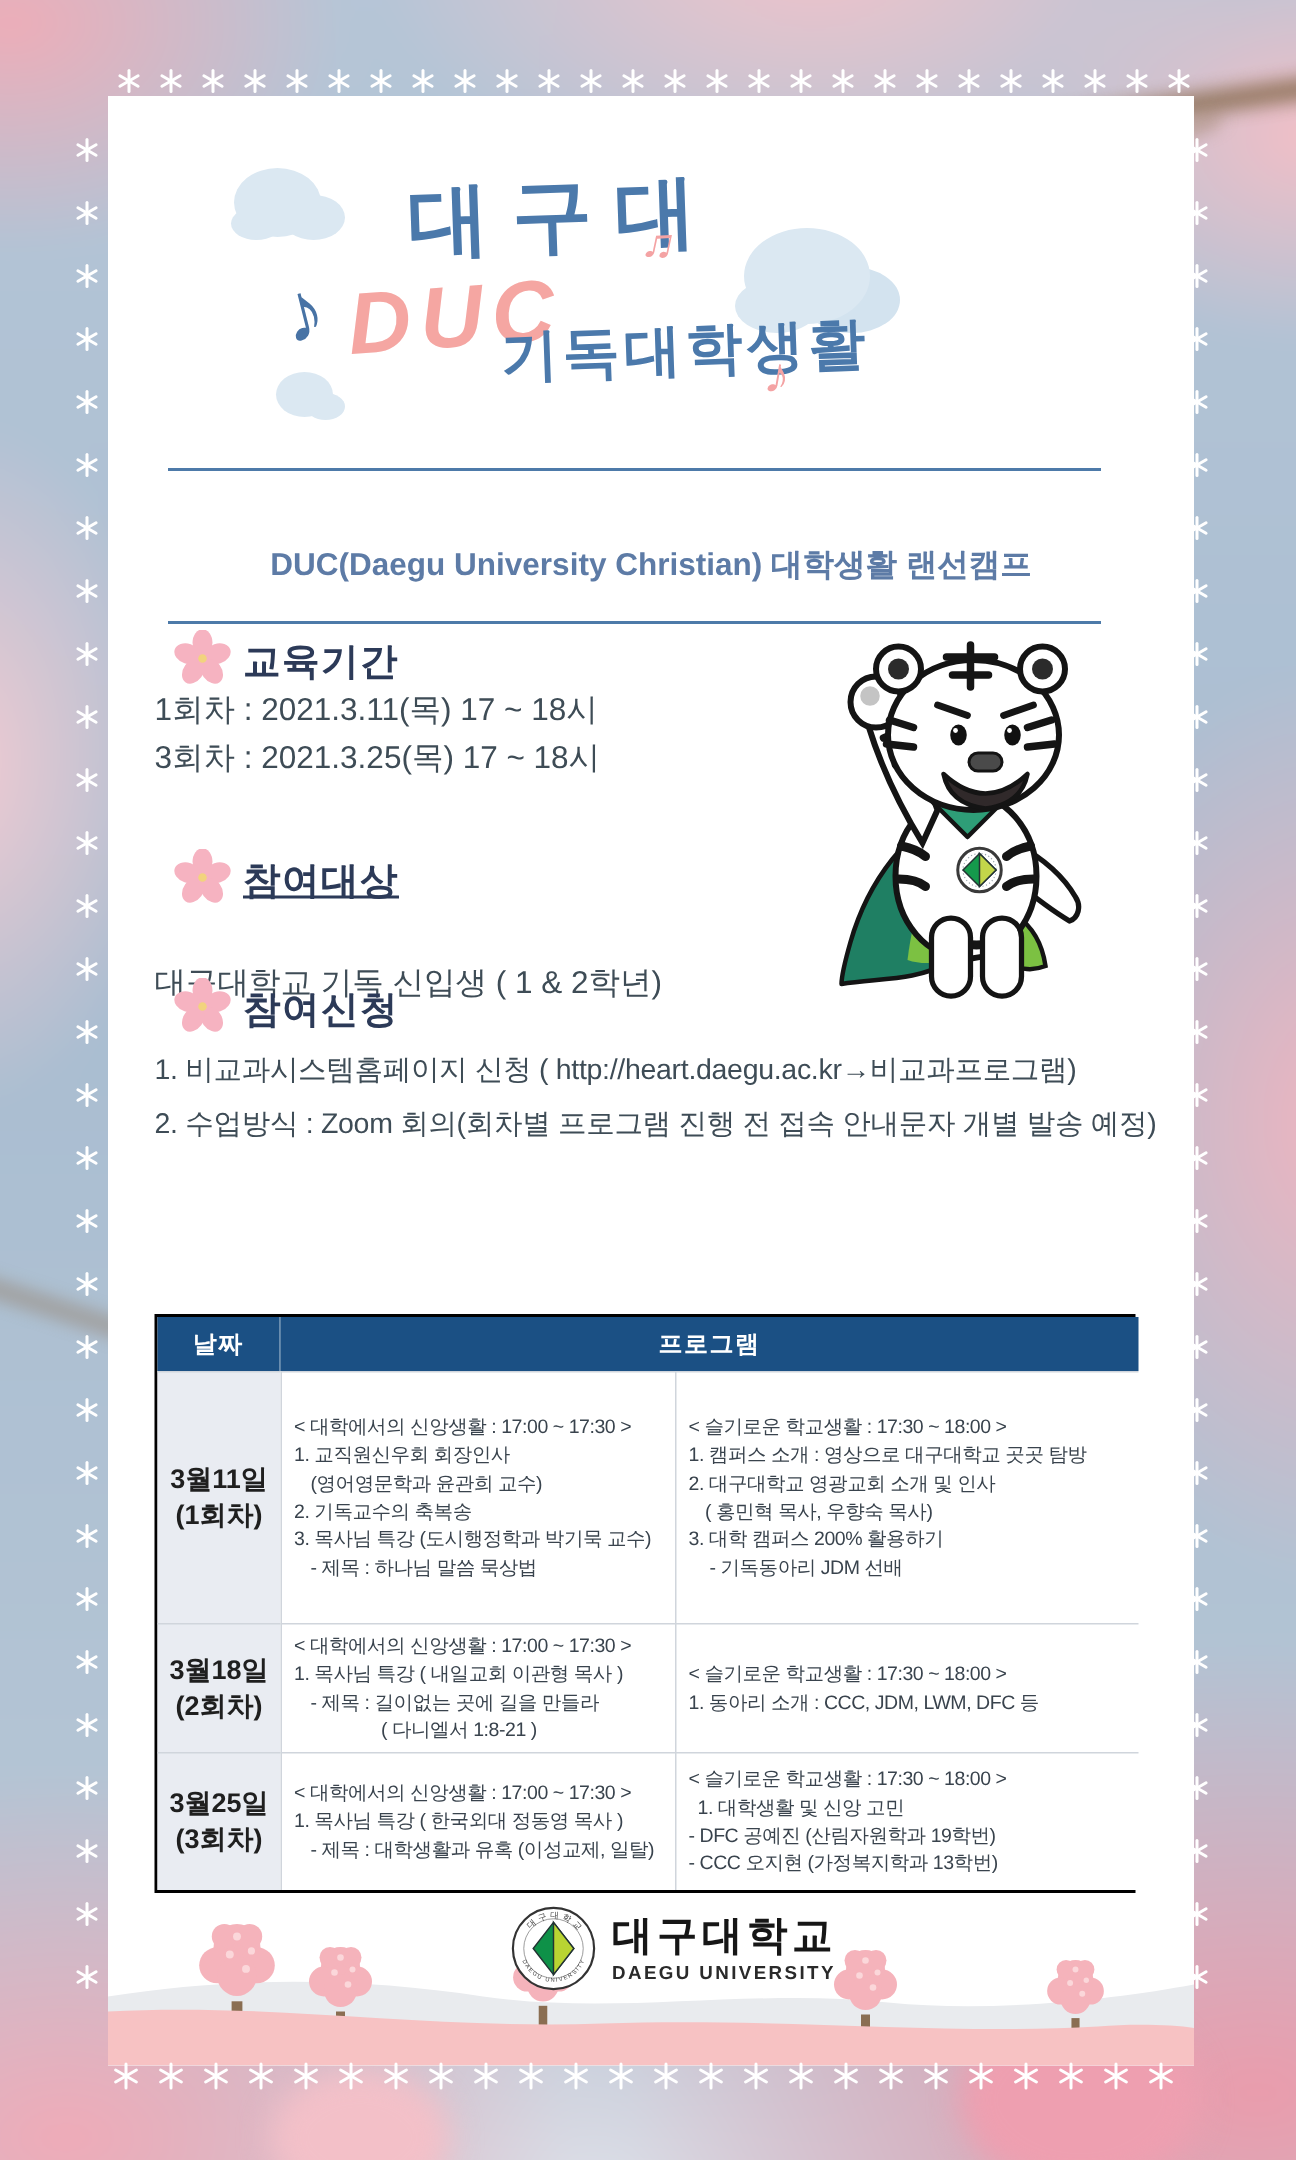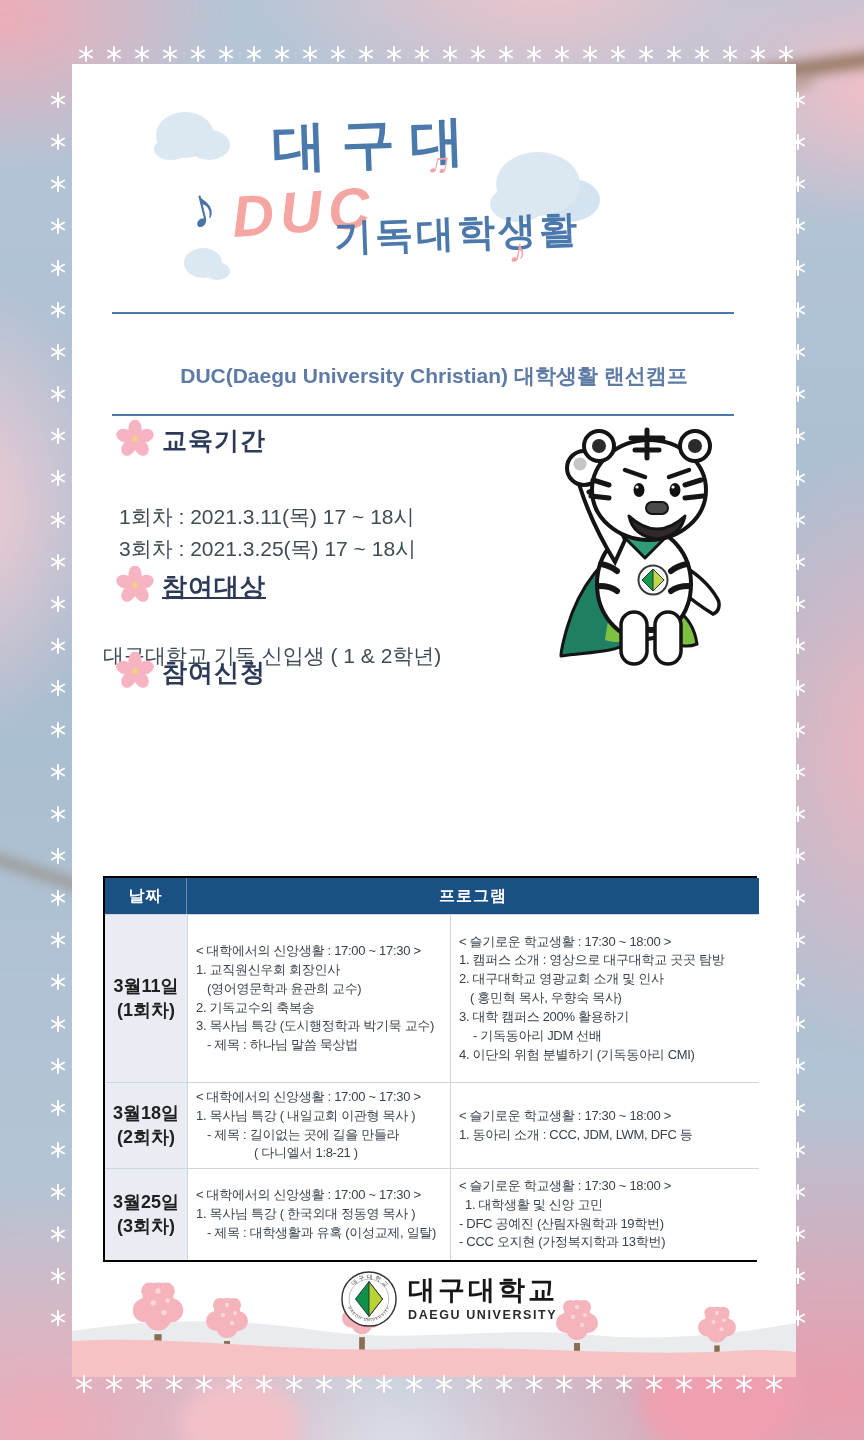--- a/index.html
+++ b/index.html
@@ -55,21 +55,21 @@
   .d1{top:248px;} .d2{top:350px;}
   .sub1{position:absolute;left:0;top:264px;width:100%;text-align:center;font-size:20px;
     font-weight:bold;color:#5d7ba6;}
   .sub2{position:absolute;left:0;top:298px;width:100%;text-align:center;font-size:21px;
     font-weight:bold;color:#5d7ba6;white-space:nowrap;}
 
   
   .flower{position:absolute;width:38px;height:38px;}
   .sec-h{position:absolute;font-size:25px;font-weight:bold;color:#2c3a58;letter-spacing:1px;}
   .sec-lines{position:absolute;font-size:21px;color:#3e4c56;line-height:32px;white-space:nowrap;}
-  .f-edu{left:44px;top:356px;} .h-edu{left:90px;top:360px;} .l-edu{left:47px;top:394px;margin-top:43px;}
+  .f-edu{left:44px;top:356px;} .h-edu{left:90px;top:360px;} .l-edu{left:31px;top:394px;}
   .f-tgt{left:44px;top:502px;} .h-tgt{left:90px;top:506px;text-decoration:underline;} .l-tgt{left:31px;top:576px;}
   .f-app{left:44px;top:588px;} .h-app{left:90px;top:592px;} .l-app{left:31px;top:632px;line-height:36px;font-size:19px;letter-spacing:-0.2px;}
 
   .tiger{position:absolute;left:455px;top:350px;width:235px;height:265px;}
 
   
   .pill{position:absolute;left:170px;top:754px;width:380px;height:40px;border-radius:20px;
     background:#6b92ba;border:1px solid #5f87b0;display:flex;align-items:center;justify-content:center;
     color:#fff;font-size:21px;font-weight:bold;letter-spacing:2px;}
   .sched{position:absolute;left:31px;top:812px;width:654px;display:grid;
@@ -207,20 +207,24 @@
       <g fill="#f6b3c1">
         <ellipse cx="20" cy="9" rx="7" ry="9.5" transform="rotate(0 20 20)"></ellipse>
         <ellipse cx="20" cy="9" rx="7" ry="9.5" transform="rotate(72 20 20)"></ellipse>
         <ellipse cx="20" cy="9" rx="7" ry="9.5" transform="rotate(144 20 20)"></ellipse>
         <ellipse cx="20" cy="9" rx="7" ry="9.5" transform="rotate(216 20 20)"></ellipse>
         <ellipse cx="20" cy="9" rx="7" ry="9.5" transform="rotate(288 20 20)"></ellipse>
       </g>
         <circle cx="20" cy="20" r="3" fill="#f2d37e"></circle>
     </svg>
     <div class="sec-h h-app">참여신청</div>
+    <div class="sec-lines l-app">
+      <div>1. 비교과시스템홈페이지 신청 ( http://heart.daegu.ac.kr→비교과프로그램)</div>
+      <div>2. 수업방식 : Zoom 회의(회차별 프로그램 진행 전 접속 안내문자 개별 발송 예정)</div>
+    </div>
 
 
     <div class="sched">
       <div class="hcell date">날짜</div>
       <div class="hcell prog">프로그램</div>
 
       <div class="dcell">
         <div>3월11일</div>
         <div>(1회차)</div>
       </div>
@@ -232,21 +236,20 @@
         <div>3. 목사님 특강 (도시행정학과 박기묵 교수)</div>
         <div class="i1">- 제목 : 하나님 말씀 묵상법</div>
       </div>
       <div class="pcell">
         <div>&lt; 슬기로운 학교생활 : 17:30 ~ 18:00 &gt;</div>
         <div>1. 캠퍼스 소개 : 영상으로 대구대학교 곳곳 탐방</div>
         <div>2. 대구대학교 영광교회 소개 및 인사</div>
         <div class="i1">( 홍민혁 목사, 우향숙 목사)</div>
         <div>3. 대학 캠퍼스 200% 활용하기</div>
         <div class="i2">- 기독동아리 JDM 선배</div>
-        <div>4. 이단의 위험 분별하기 (기독동아리 CMI)</div>
       </div>
 
       <div class="dcell">
         <div>3월18일</div>
         <div>(2회차)</div>
       </div>
       <div class="pcell">
         <div>&lt; 대학에서의 신앙생활 : 17:00 ~ 17:30 &gt;</div>
         <div>1. 목사님 특강 ( 내일교회 이관형 목사 )</div>
         <div class="i1">- 제목 : 길이없는 곳에 길을 만들라</div>

